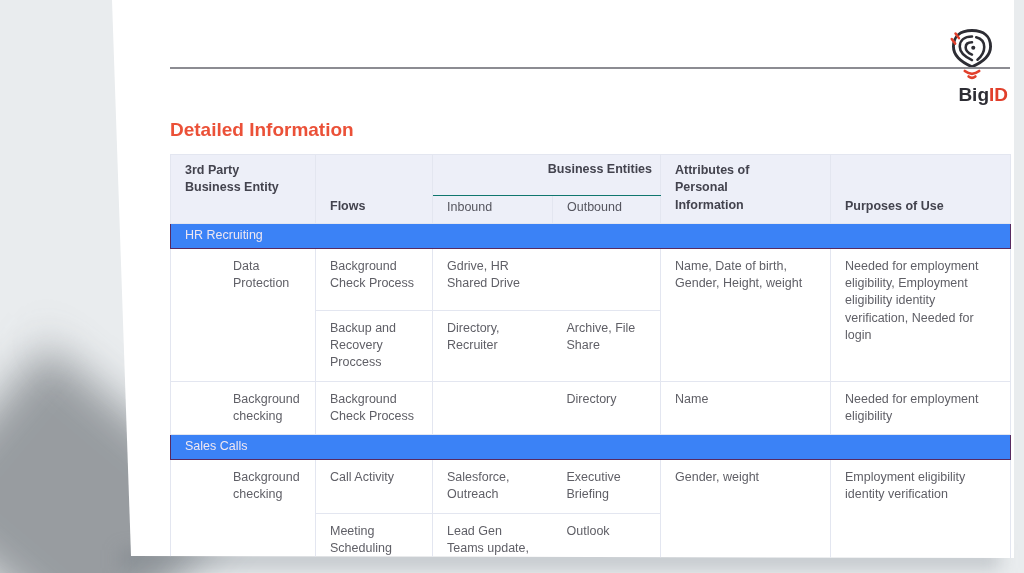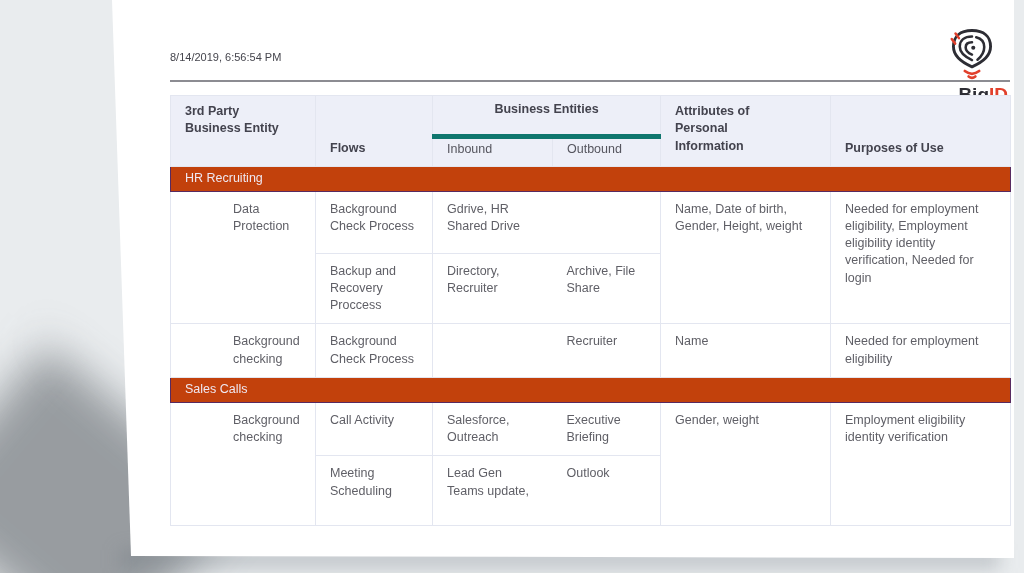--- a/index.html
+++ b/index.html
@@ -34,26 +34,26 @@
   .section-title{margin:49px 0 0 0;font-size:19px;line-height:23px;font-weight:bold;color:#eb5138;}
   
   table{margin-top:13px;border-collapse:collapse;table-layout:fixed;width:840px;
         font-size:12.5px;color:#5f5f66;}
   col.c1{width:145px}col.c2{width:117px}col.c3{width:120px}col.c4{width:108px}col.c5{width:170px}col.c6{width:180px}
   th,td{border:1px solid #e3e6f0;text-align:left;font-weight:normal;
         padding:9px 14px;vertical-align:top;line-height:1.38;}
   thead th{background:#edeff8;color:#43434e;font-weight:bold;}
   th.top{vertical-align:top;padding-top:7px;}
   th.bottom{vertical-align:bottom;padding-bottom:8px;}
-  th.group{ text-align:center;vertical-align:middle;padding:5px 8px 16px;border-bottom:5px solid #0f766e;}
+  th.group{ text-align:right;vertical-align:middle;padding:5px 8px 16px;border-bottom:1px solid #0f766e;}
   th.sub{font-weight:normal;color:#55555e;vertical-align:bottom;padding:2px 14px 7px;}
   .wrap-100{display:inline-block;max-width:100px;}
   .wrap-120{display:inline-block;max-width:122px;}
   .wrap-80{display:inline-block;max-width:80px;margin-left:48px;}
-  tr.band td{background:#c2410c;color:#efe7f1;border:1px solid #582a60;
+  tr.band td{background:#3b82f6;color:#efe7f1;border:1px solid #582a60;
              padding:4px 14px 5px;line-height:15px;}
   td.ib{border-right:none;}
   td.ob{border-left:none;}
   tr.h-a{height:25px}tr.h-b{height:22px}tr.band{height:22px}
   tr.r1{height:62px}tr.r2{height:62px}tr.r3{height:51px}tr.r4{height:52px}tr.r5{height:70px}
 </style>
 </head>
 <body>
 
 <div class="shadow-wedge"></div>
@@ -72,23 +72,23 @@
         <path d="M12.5 8.5 L16.5 14" stroke="#e1402c" stroke-width="3"></path>
         <path d="M8 15 L12 20.5" stroke="#e1402c" stroke-width="3"></path>
         <path d="M23.5 53 Q32 59.5 40.5 53" stroke="#e1402c" stroke-width="3.2"></path>
         <path d="M28 59.5 Q32 62.5 36 59.5" stroke="#e1402c" stroke-width="3.2"></path>
       </g>
     </svg>
     <div class="wordmark"><span>Big</span><span class="red">ID</span></div>
   </div>
 
   <div class="content">
-    <div class="timestamp">8/14/2019, 6:56:54 PM</div>
     <div class="rule"></div>
 
+    <h2 class="section-title">Detailed Information</h2>
 
     <table>
       <colgroup>
         <col class="c1">
           <col class="c2">
           <col class="c3">
           <col class="c4">
           <col class="c5">
           <col class="c6">
       </colgroup>
@@ -119,21 +119,21 @@
         </tr>
         <tr class="r2">
           <td>Backup and Recovery Proccess</td>
           <td class="ib">Directory, Recruiter</td>
           <td class="ob">Archive, File Share</td>
         </tr>
         <tr class="r3">
           <td><span class="wrap-80">Background checking</span></td>
           <td>Background Check Process</td>
           <td class="ib"></td>
-          <td class="ob">Recruiter</td>
+          <td class="ob">Directory</td>
           <td>Name</td>
           <td>Needed for employment eligibility</td>
         </tr>
         <tr class="band">
           <td colspan="6">Sales Calls</td>
         </tr>
         <tr class="r4">
           <td rowspan="2"><span class="wrap-80">Background checking</span></td>
           <td>Call Activity</td>
           <td class="ib">Salesforce, Outreach</td>

